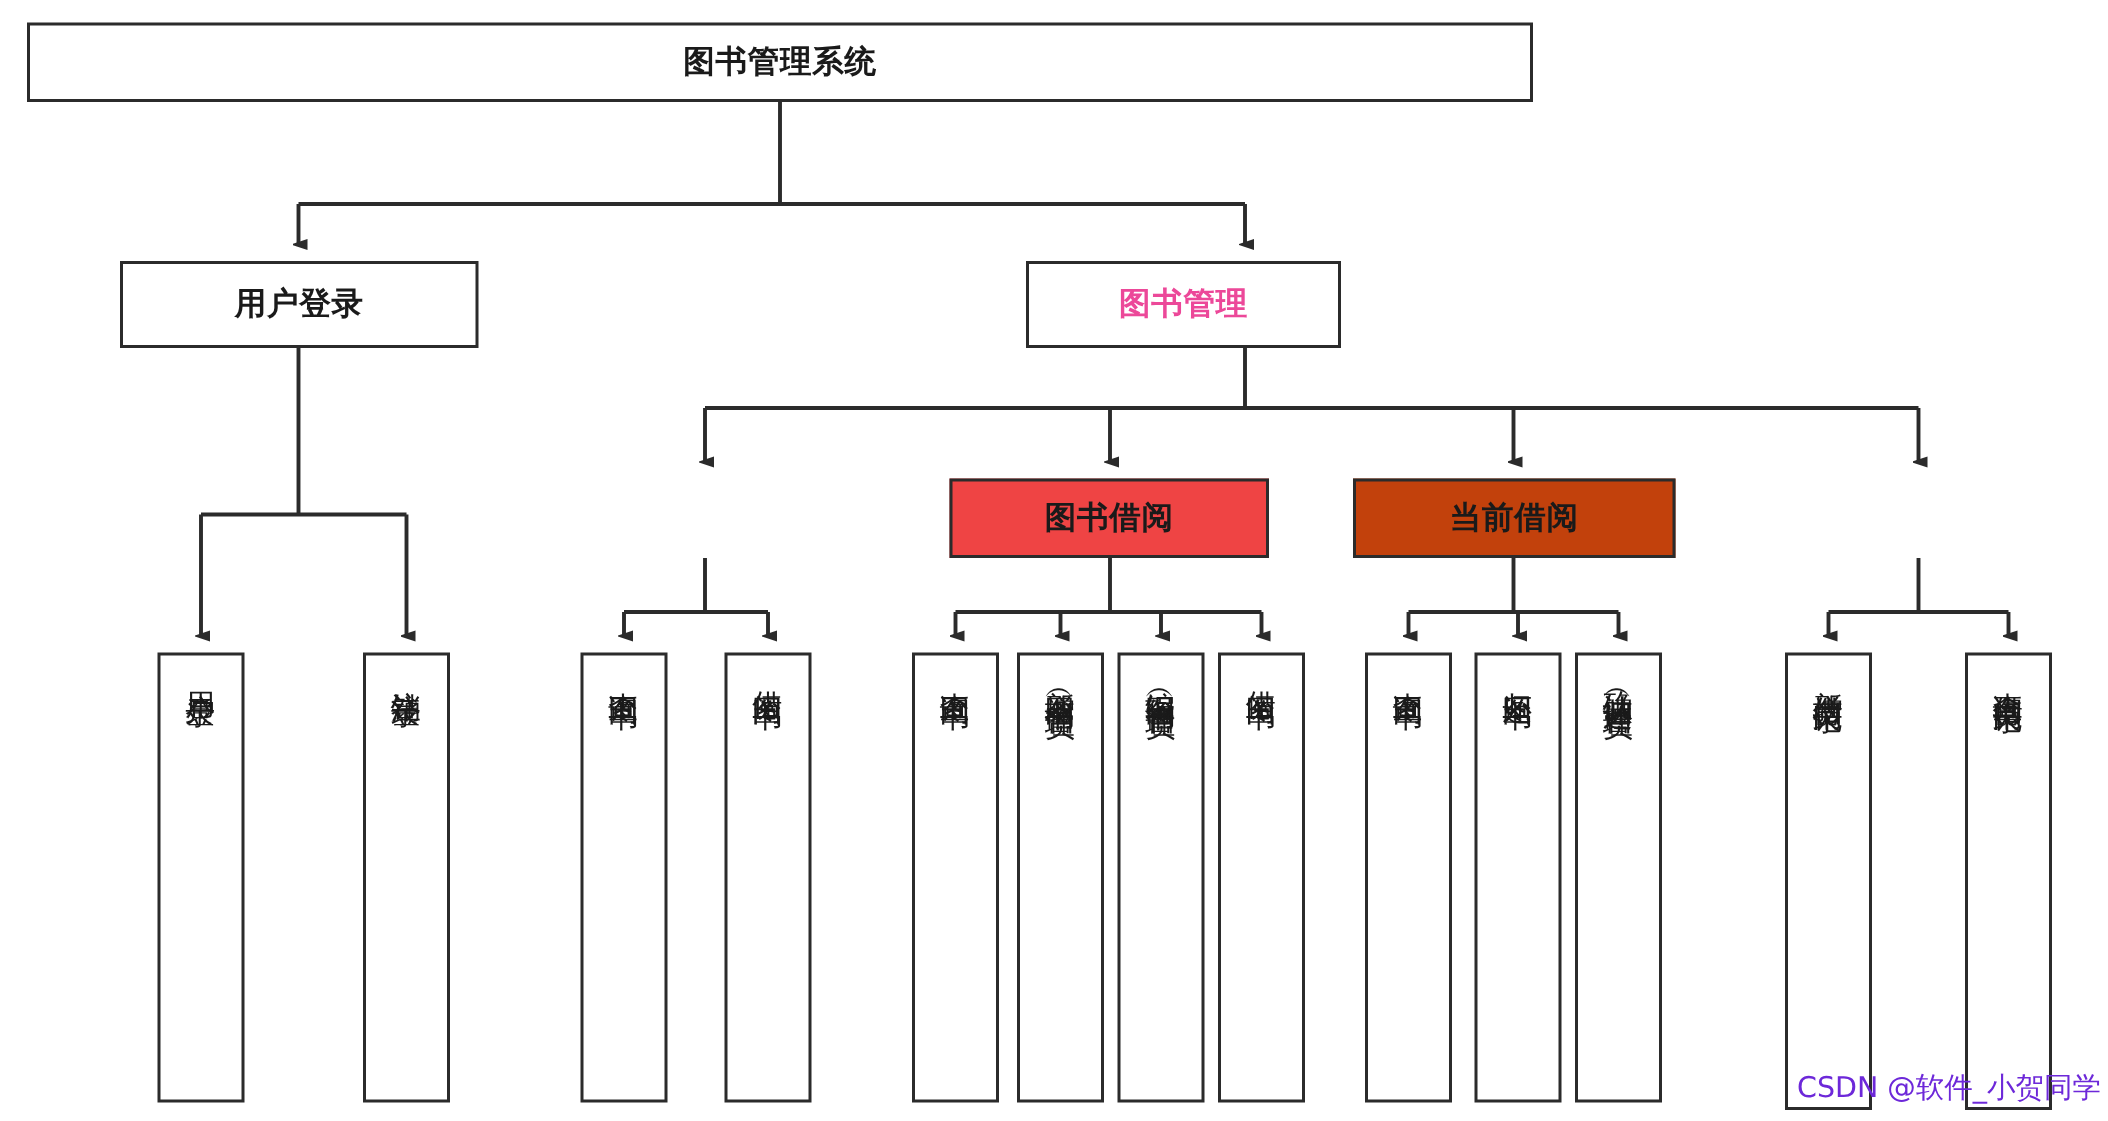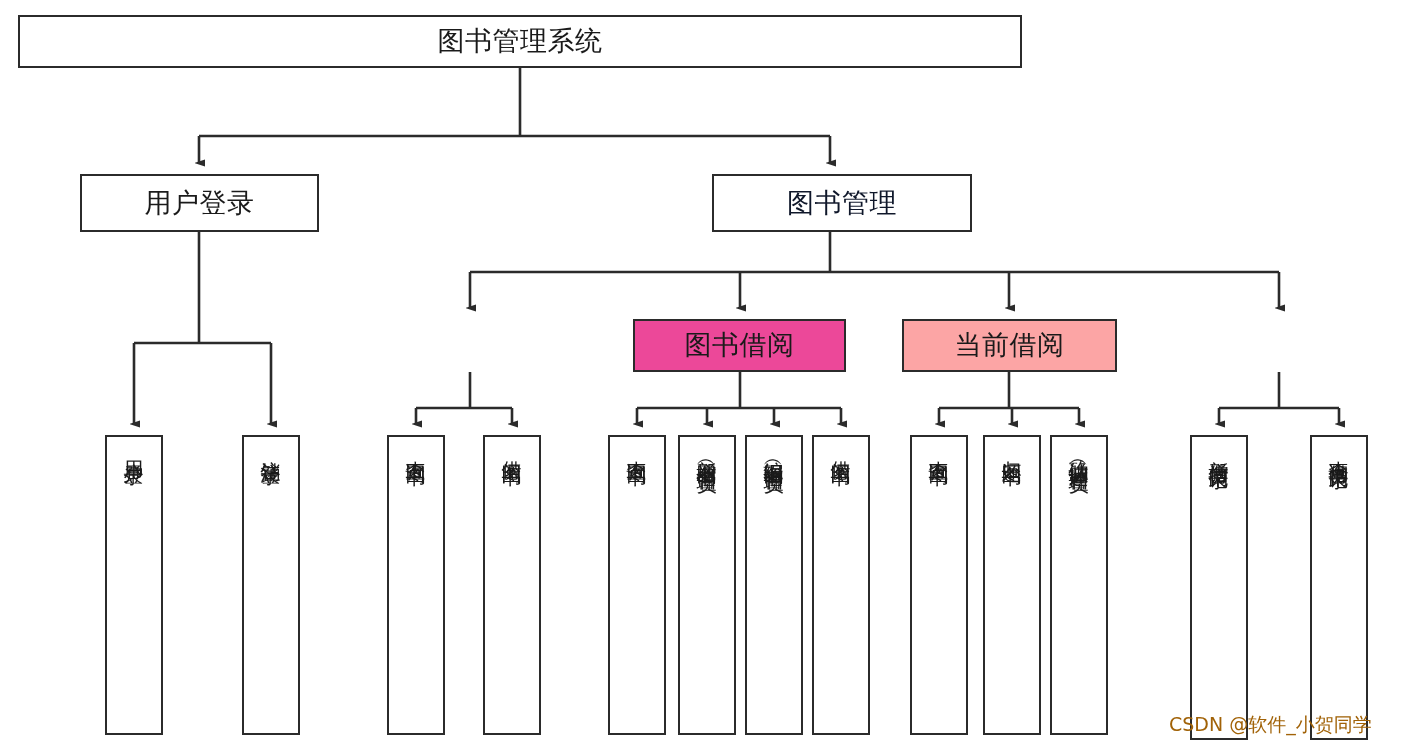--- a/index.html
+++ b/index.html
@@ -36,22 +36,23 @@
     justify-content: center;
     color: #1a1a1a;
   }
   .node .label {
     text-align: center;
     line-height: 1.12;
     white-space: nowrap;
   }
   
   .node.horiz .label {
-    font-size: 27px;
+    font-size: 21px;
     letter-spacing: 0.5px;
+    font-weight: bold;
   }
   
   .node.vert {
     align-items: flex-start;
     justify-content: center;
     padding-top: 8px;
   }
   .node.vert .label {
     writing-mode: vertical-rl;
     text-orientation: upright;
@@ -123,28 +124,28 @@
     </g>
   </svg>
 
   <div class="node horiz" style="left: 18px; top: 15px; width: 1004px; height: 53px; border-color: rgb(43, 43, 43); background: rgb(255, 255, 255); color: rgb(26, 26, 26);">
     <span class="label">图书管理系统</span>
   </div>
 
   <div class="node horiz" style="left: 80px; top: 174px; width: 239px; height: 58px; border-color: rgb(43, 43, 43); background: rgb(255, 255, 255); color: rgb(26, 26, 26);">
     <span class="label">用户登录</span>
   </div>
-  <div class="node horiz" style="left: 712px; top: 174px; width: 260px; height: 58px; border-color: rgb(43, 43, 43); background: rgb(255, 255, 255); color: #0f172a;">
+  <div class="node horiz" style="left: 684px; top: 174px; width: 210px; height: 58px; border-color: rgb(43, 43, 43); background: rgb(255, 255, 255); color: #ec4899;">
     <span class="label">图书管理</span>
   </div>
 
-  <div class="node horiz" style="left: 633px; top: 319px; width: 213px; height: 53px; border-color: rgb(43, 43, 43); background: #ec4899; color: rgb(26, 26, 26);">
+  <div class="node horiz" style="left: 633px; top: 319px; width: 213px; height: 53px; border-color: rgb(43, 43, 43); background: #ef4444; color: rgb(26, 26, 26);">
     <span class="label">图书借阅</span>
   </div>
-  <div class="node horiz" style="left: 902px; top: 319px; width: 215px; height: 53px; border-color: rgb(43, 43, 43); background: #fca5a5; color: rgb(26, 26, 26);">
+  <div class="node horiz" style="left: 902px; top: 319px; width: 215px; height: 53px; border-color: rgb(43, 43, 43); background: #c2410c; color: rgb(26, 26, 26);">
     <span class="label">当前借阅</span>
   </div>
 
   <div class="node vert" style="left: 105px; top: 435px; width: 58px; height: 300px; border-color: rgb(43, 43, 43); background: rgb(255, 255, 255); color: rgb(26, 26, 26);">
     <span class="label">用户登录</span>
   </div>
   <div class="node vert" style="left: 242px; top: 435px; width: 58px; height: 300px; border-color: rgb(43, 43, 43); background: rgb(255, 255, 255); color: rgb(26, 26, 26);">
     <span class="label">注销登录</span>
   </div>
   <div class="node vert" style="left: 387px; top: 435px; width: 58px; height: 300px; border-color: rgb(43, 43, 43); background: rgb(255, 255, 255); color: rgb(26, 26, 26);">
@@ -174,15 +175,15 @@
   <div class="node vert" style="left: 1050px; top: 435px; width: 58px; height: 300px; border-color: rgb(43, 43, 43); background: rgb(255, 255, 255); color: rgb(26, 26, 26);">
     <span class="label">确认归还（管理员）</span>
   </div>
   <div class="node vert" style="left: 1190px; top: 435px; width: 58px; height: 305px; border-color: rgb(43, 43, 43); background: rgb(255, 255, 255); color: rgb(26, 26, 26);">
     <span class="label">新增借阅记录</span>
   </div>
   <div class="node vert" style="left: 1310px; top: 435px; width: 58px; height: 305px; border-color: rgb(43, 43, 43); background: rgb(255, 255, 255); color: rgb(26, 26, 26);">
     <span class="label">查询借阅记录</span>
   </div>
 
-  <div class="watermark" style="left: 1169px; top: 712px; color: #a16207;">CSDN @软件_小贺同学</div>
+  <div class="watermark" style="left: 1198px; top: 712px; color: #6d28d9;">CSDN @软件_小贺同学</div>
 
 </div>
 
 </body></html>

